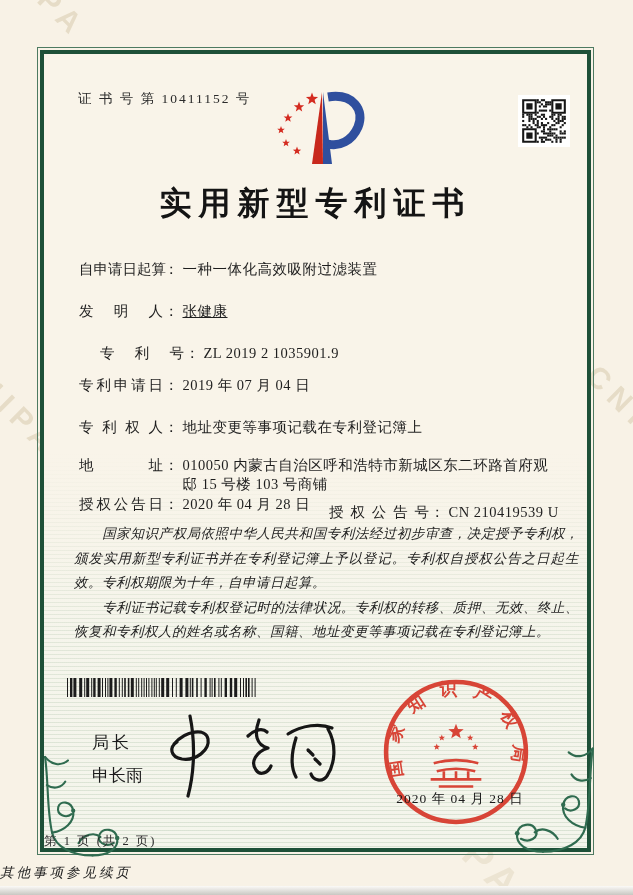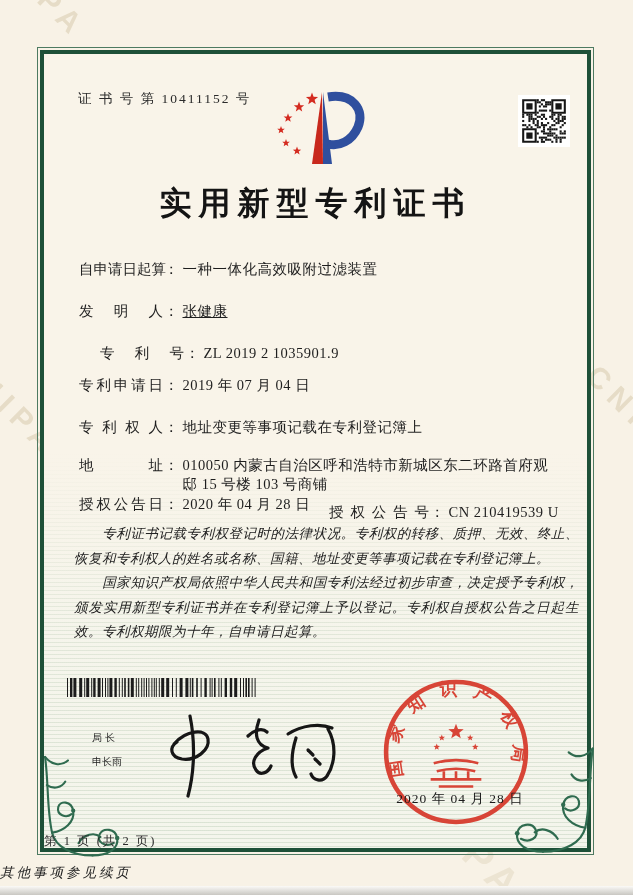--- a/index.html
+++ b/index.html
@@ -67,21 +67,21 @@
   .law {
     position:absolute; left:30px; top:468px; width:505px;
     font-style:italic; font-size:13.5px; line-height:24.5px; color:#222;
     text-align:justify; letter-spacing:.5px;
   }
   .law p { text-indent:2.1em; }
   
   .barcode { position:absolute; left:23px; top:624px; width:192px; height:19px; }
   .barcode rect { fill:#1c1c1c; }
   .signer { position:absolute; left:48px; top:677px; font-family:Liberation Serif, serif;
-            font-size:10px; color:#1c1c1c; }
+            font-size:17px; color:#1c1c1c; }
   .signer .s1 { letter-spacing:3px; margin-bottom:10px; }
   .signature { position:absolute; left:100px; top:652px; width:210px; height:95px; }
   .signature path { fill:none; stroke:#161616; stroke-width:3.2; stroke-linecap:round; stroke-linejoin:round; }
   
   .seal { position:absolute; left:336px; top:622px; width:152px; height:152px; opacity:.93; }
   .seal-date {
     position:absolute; left:346px; top:736px; width:140px; text-align:center;
     font-size:13.5px; color:#1a1a1a; letter-spacing:1px;
   }
   
@@ -301,22 +301,22 @@
         </div>
         <div class="frow r7">
           <span class="flabel">授权公告日</span><span class="fcolon">：</span><span class="fvalue">2020 年 04 月 28 日</span>
           <span class="grant-no">
             <span class="flabel flabel-wide">授权公告号</span><span class="fcolon">：</span><span class="fvalue">CN 210419539 U</span>
           </span>
         </div>
       </div>
 
       <div class="law">
+        <p>国家知识产权局依照中华人民共和国专利法经过初步审查，决定授予专利权，颁发实用新型专利证书并在专利登记簿上予以登记。专利权自授权公告之日起生效。专利权期限为十年，自申请日起算。</p>
         <p>专利证书记载专利权登记时的法律状况。专利权的转移、质押、无效、终止、恢复和专利权人的姓名或名称、国籍、地址变更等事项记载在专利登记簿上。</p>
-        <p>国家知识产权局依照中华人民共和国专利法经过初步审查，决定授予专利权，颁发实用新型专利证书并在专利登记簿上予以登记。专利权自授权公告之日起生效。专利权期限为十年，自申请日起算。</p>
       </div>
 
       <svg class="barcode" id="barcode" viewBox="0 0 192 19" preserveAspectRatio="none" aria-hidden="true">
           <rect x="0" y="0" width="1" height="19"></rect>
           <rect x="3" y="0" width="2.4" height="19"></rect>
           <rect x="6.4" y="0" width="3" height="19"></rect>
           <rect x="12.2" y="0" width="3" height="19"></rect>
           <rect x="17.2" y="0" width="1" height="19"></rect>
           <rect x="19.2" y="0" width="3" height="19"></rect>
           <rect x="24.2" y="0" width="1" height="19"></rect>

